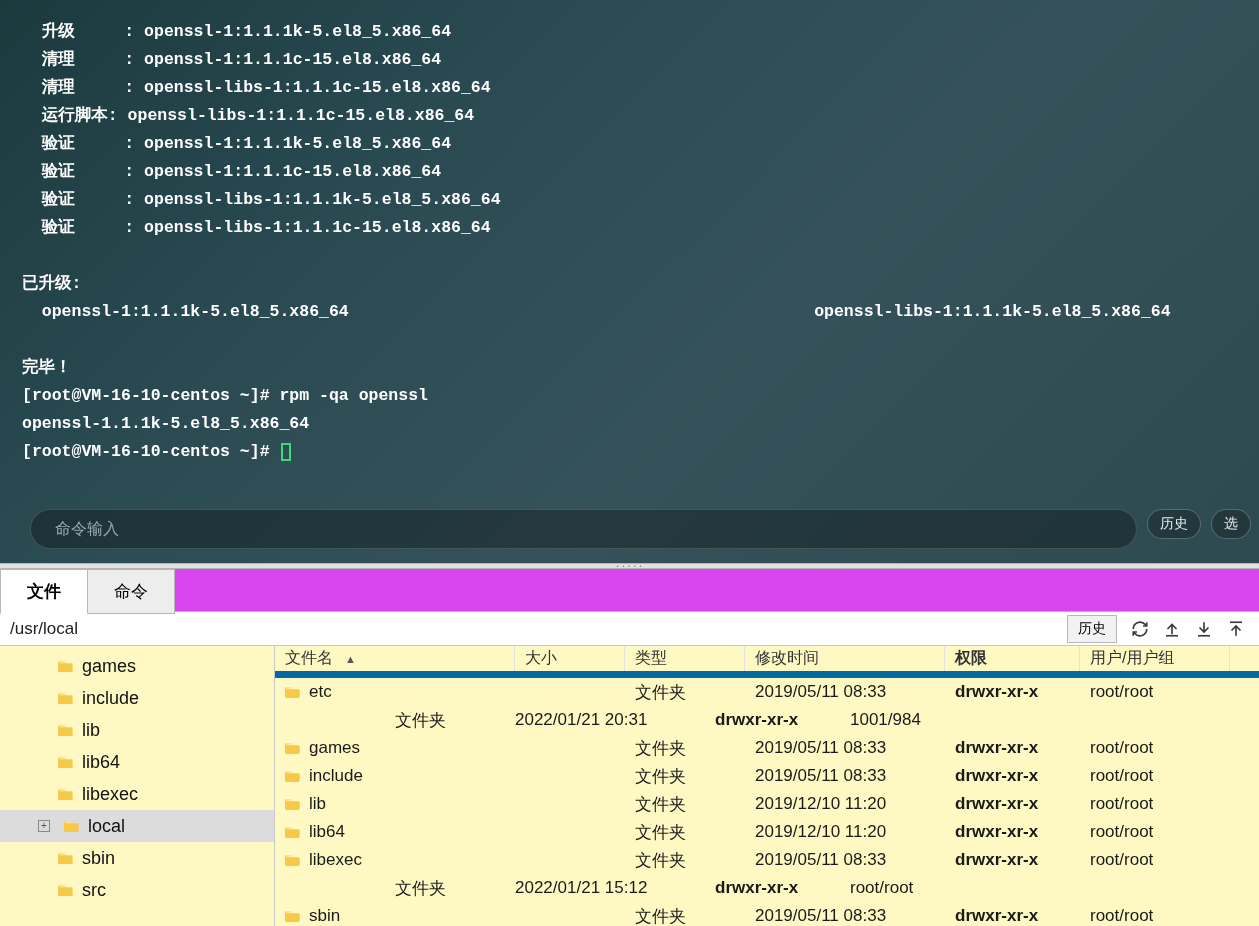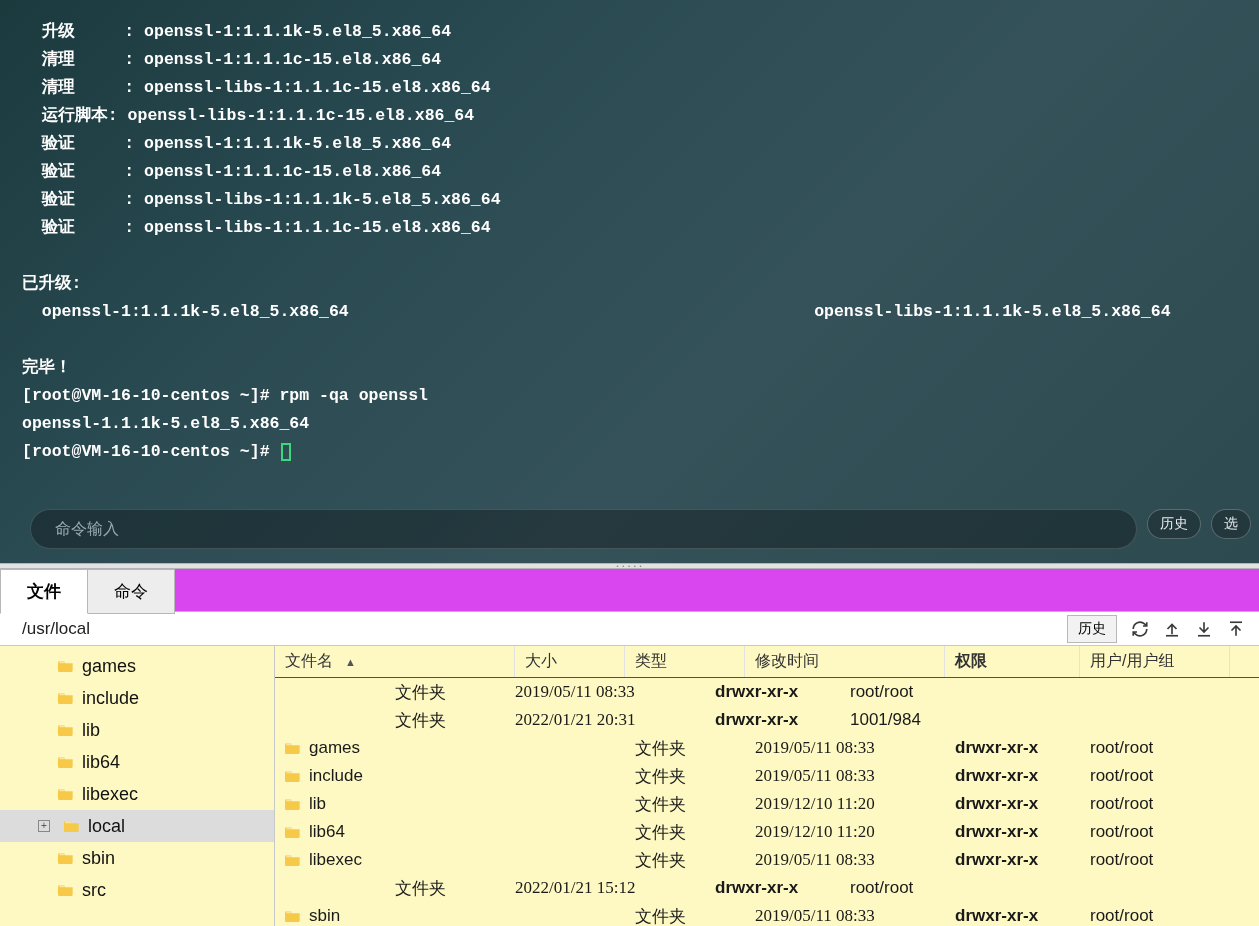--- a/index.html
+++ b/index.html
@@ -111,21 +111,20 @@
   border-bottom: 1px solid #c9c9c9;
 }
 .path-input {
   flex: 1;
   border: none;
   padding: 0 10px;
   font-size: 17px;
   font-family: "Segoe UI", sans-serif;
   color: #222;
   outline: none;
-  margin-left: 12px;
 }
 .toolbar {
   display: flex;
   align-items: center;
   gap: 14px;
   padding-right: 14px;
 }
 .tbtn {
   border: 1px solid #b8b8b8;
   background: #f2f2f2;
@@ -179,37 +178,37 @@
   height: 14px;
 }
 .filelist {
   flex: 1;
   overflow: auto;
 }
 .flh {
   display: flex;
   height: 32px;
   align-items: center;
-  border-bottom: 1px solid #0369a1;
+  border-bottom: 7px solid #0369a1;
   font-size: 16px;
   color: #333;
 }
 .flh > div { border-right: 1px solid #e2e2e2; padding: 0 10px; height: 100%; display: flex; align-items: center; }
 .flr {
   display: flex;
   height: 28px;
   align-items: center;
   font-size: 17px;
   color: #1a1a1a;
 }
 .flr > div { padding: 0 10px; }
 .c-name { width: 240px; display:flex; align-items:center; gap:8px; }
 .c-size { width: 110px; }
 .c-type { width: 120px; }
-.c-mtime { width: 200px; font-family: Liberation Serif, serif; }
+.c-mtime { width: 200px; }
 .c-perm { width: 135px; font-weight: bold; }
 .c-owner { width: 150px; }
 .sort-arrow { font-size: 11px; margin-left: 4px; color: #555; }
 </style>
 </head>
 <body>
 
 <div class="terminal">
   <pre id="term-out"><span>  升级     : openssl-1:1.1.1k-5.el8_5.x86_64</span>
 <span>  清理     : openssl-1:1.1.1c-15.el8.x86_64</span>
@@ -333,20 +332,27 @@
           <span class="sort-arrow">▲</span>
         </div>
       <div class="c-size">大小</div>
       <div class="c-type">类型</div>
       <div class="c-mtime">修改时间</div>
       <div class="c-perm">权限</div>
       <div class="c-owner">用户/用户组</div>
     </div>
     <div id="flrows">
         <div class="flr">
+          <div class="c-name">
+            <svg class="folder-icon" viewBox="0 0 24 20">
+              <path fill="#f7c948" d="M2 3h7l2 3h11v11a2 2 0 0 1-2 2H2a2 2 0 0 1-2-2V5a2 2 0 0 1 2-2z"></path>
+              <path fill="#fde49b" d="M2 3h7l2 3H2z"></path>
+            </svg>
+            <span>etc</span>
+          </div>
           <div class="c-size"></div>
           <div class="c-type">文件夹</div>
           <div class="c-mtime">2019/05/11 08:33</div>
           <div class="c-perm">drwxr-xr-x</div>
           <div class="c-owner">root/root</div>
         </div>
         <div class="flr">
           <div class="c-size"></div>
           <div class="c-type">文件夹</div>
           <div class="c-mtime">2022/01/21 20:31</div>

